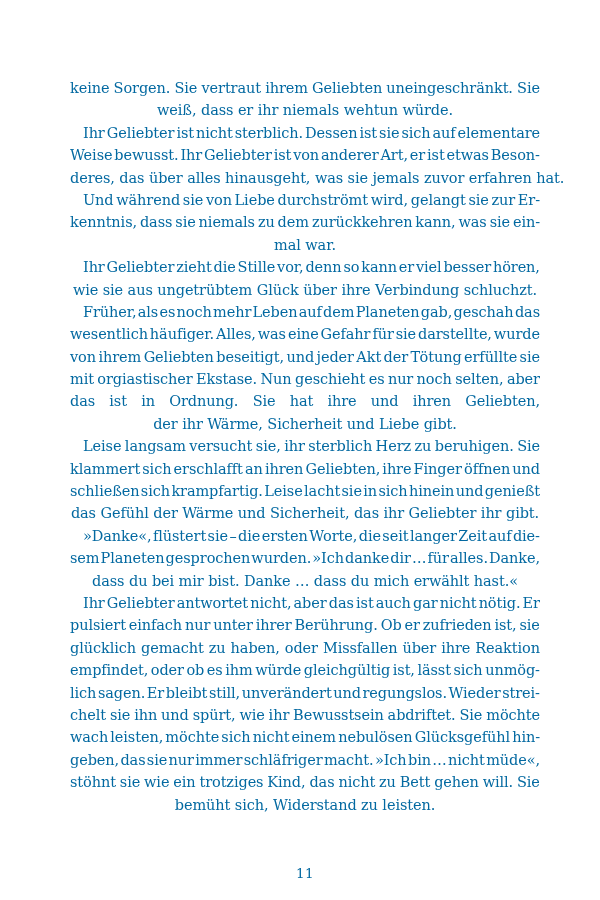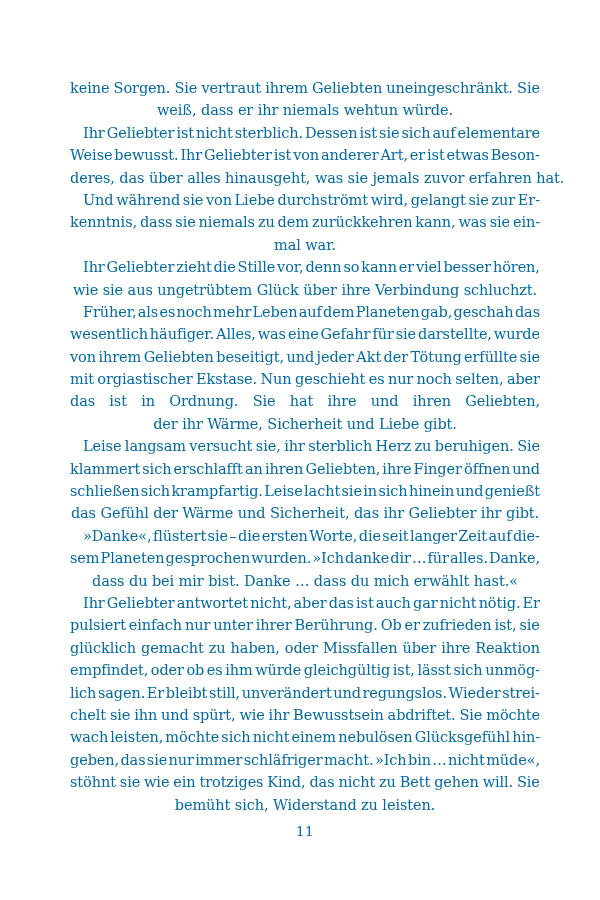--- a/index.html
+++ b/index.html
@@ -43,21 +43,21 @@
   }
   
   .line.last {
     text-align: center;
   }
   .line.indent {
     margin-left: 13px;
   }
   .page-number {
     position: absolute;
-    top: 822px;
+    top: 864px;
     left: 70px;
     width: 470px;
     text-align: center;
     font-size: 13.5px;
     letter-spacing: 0.5px;
     line-height: 18px;
   }
 </style>
 </head>
 <body>

